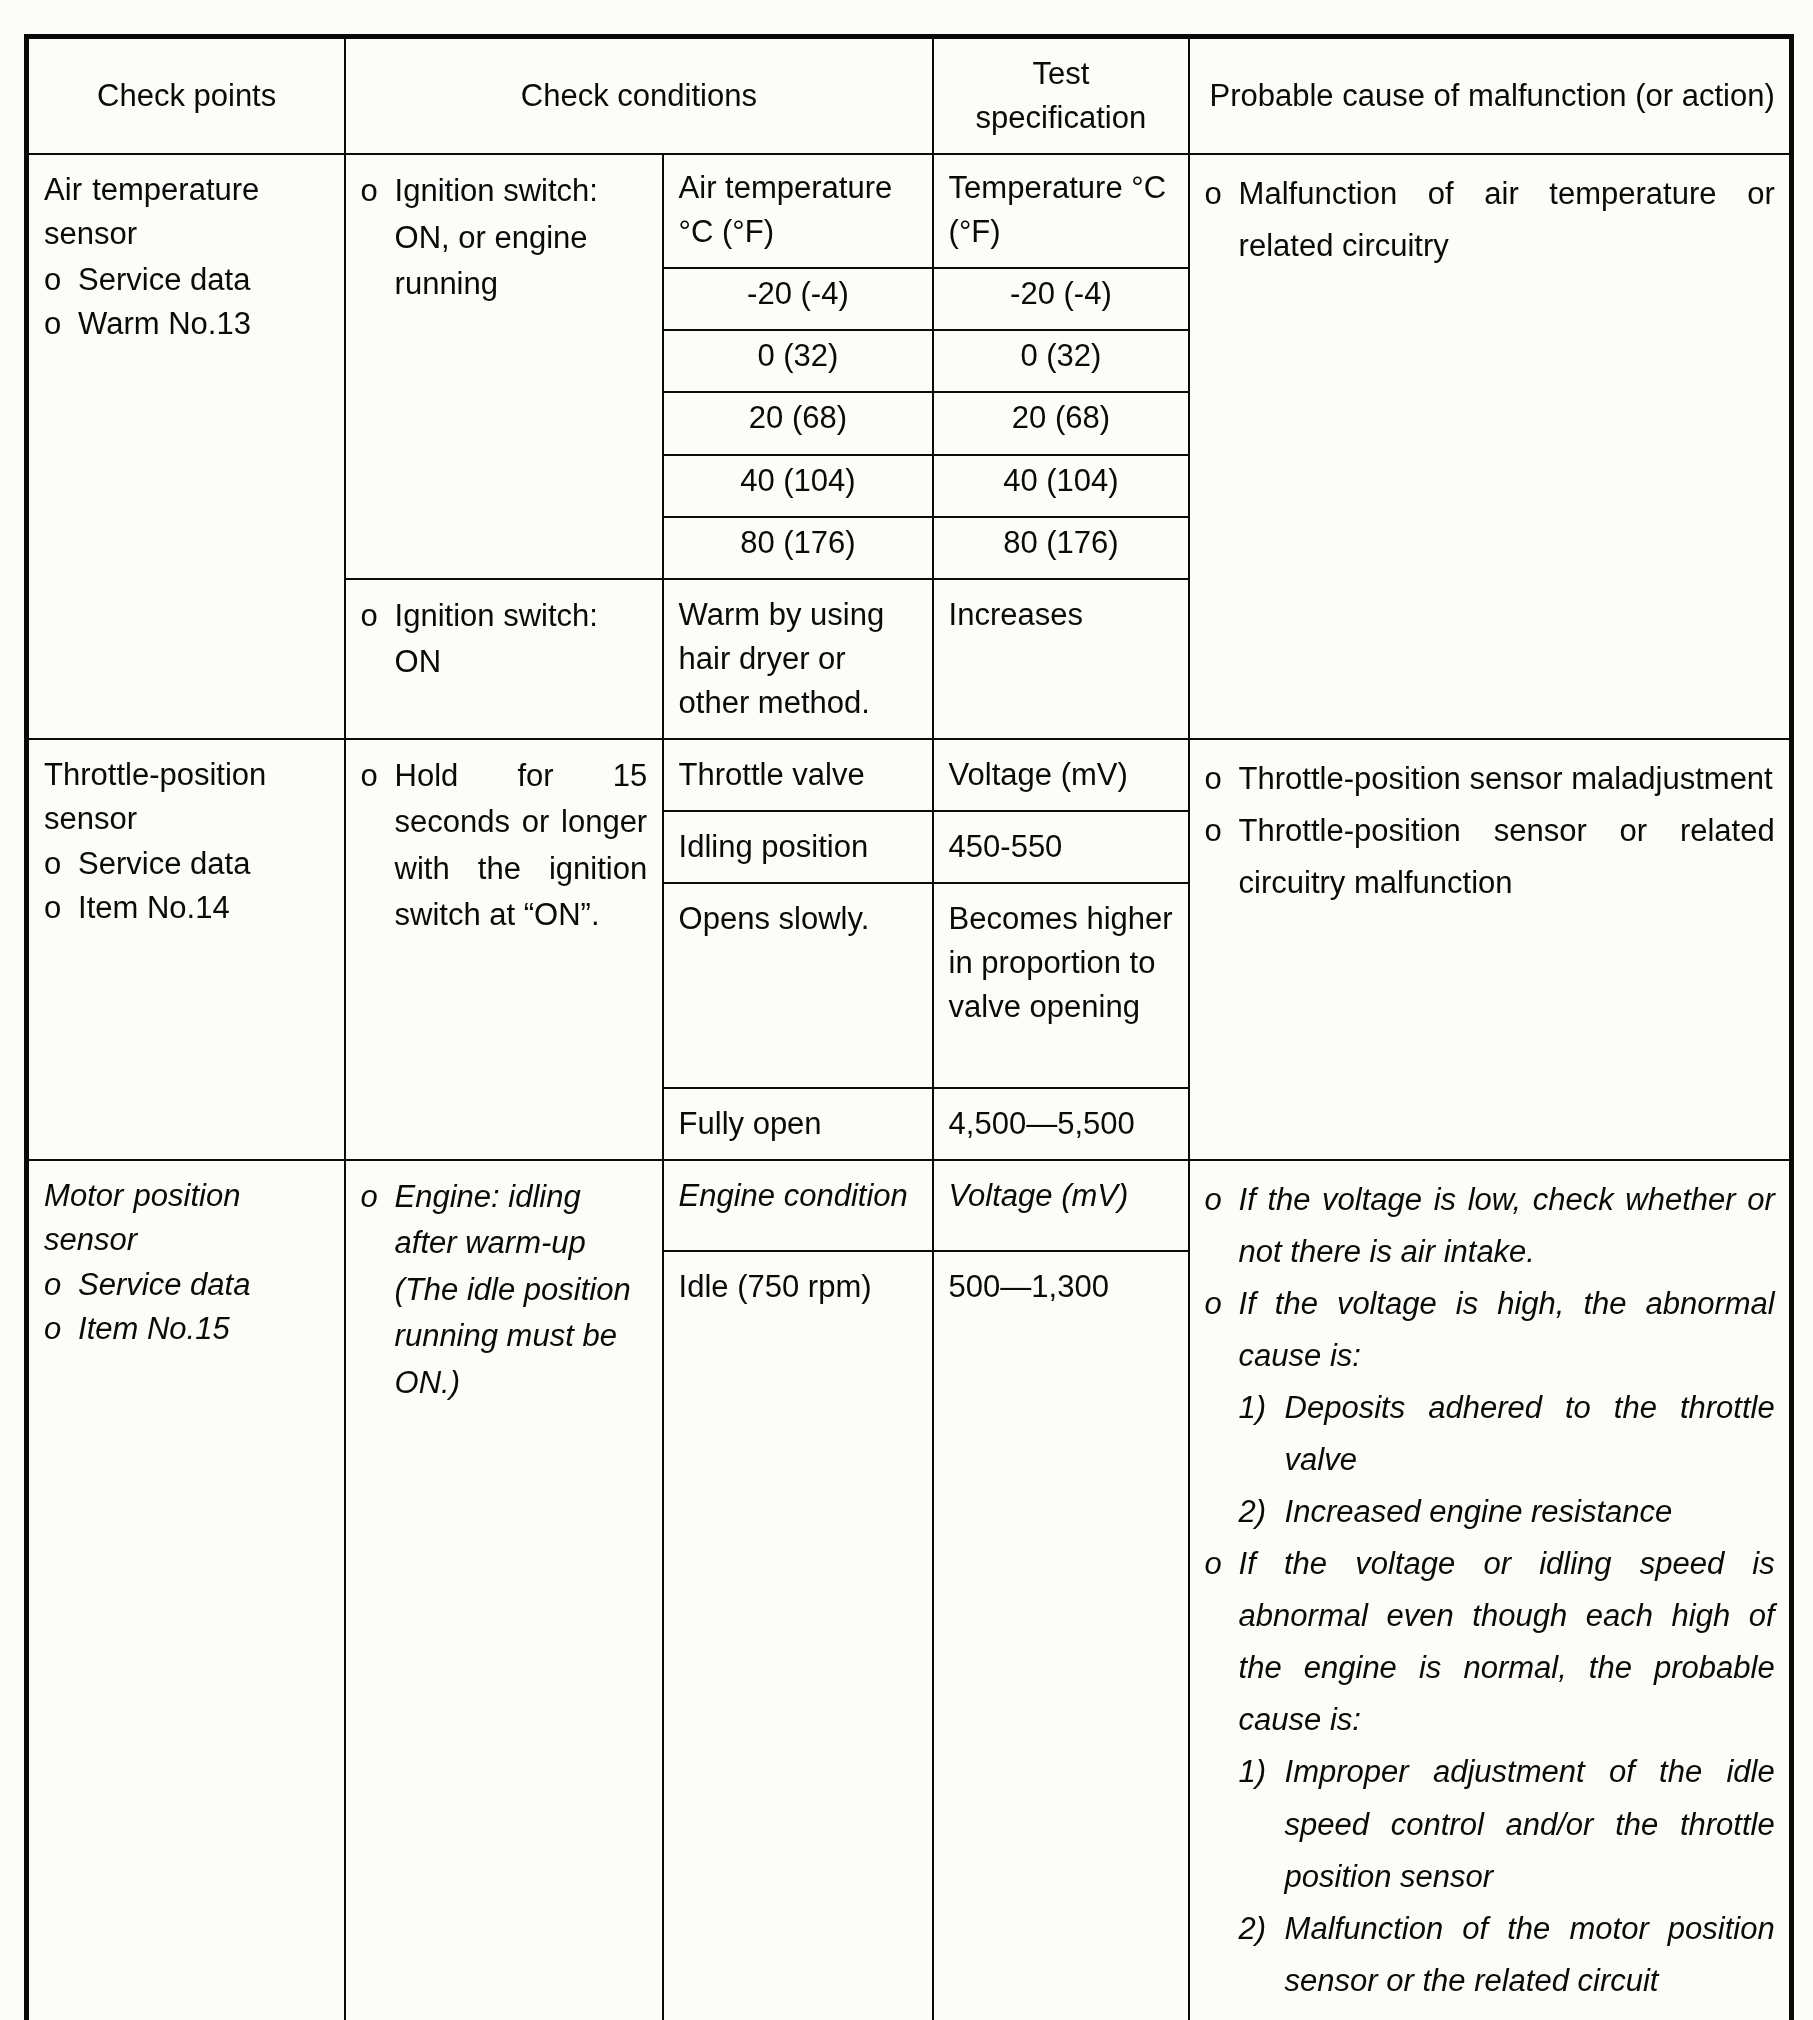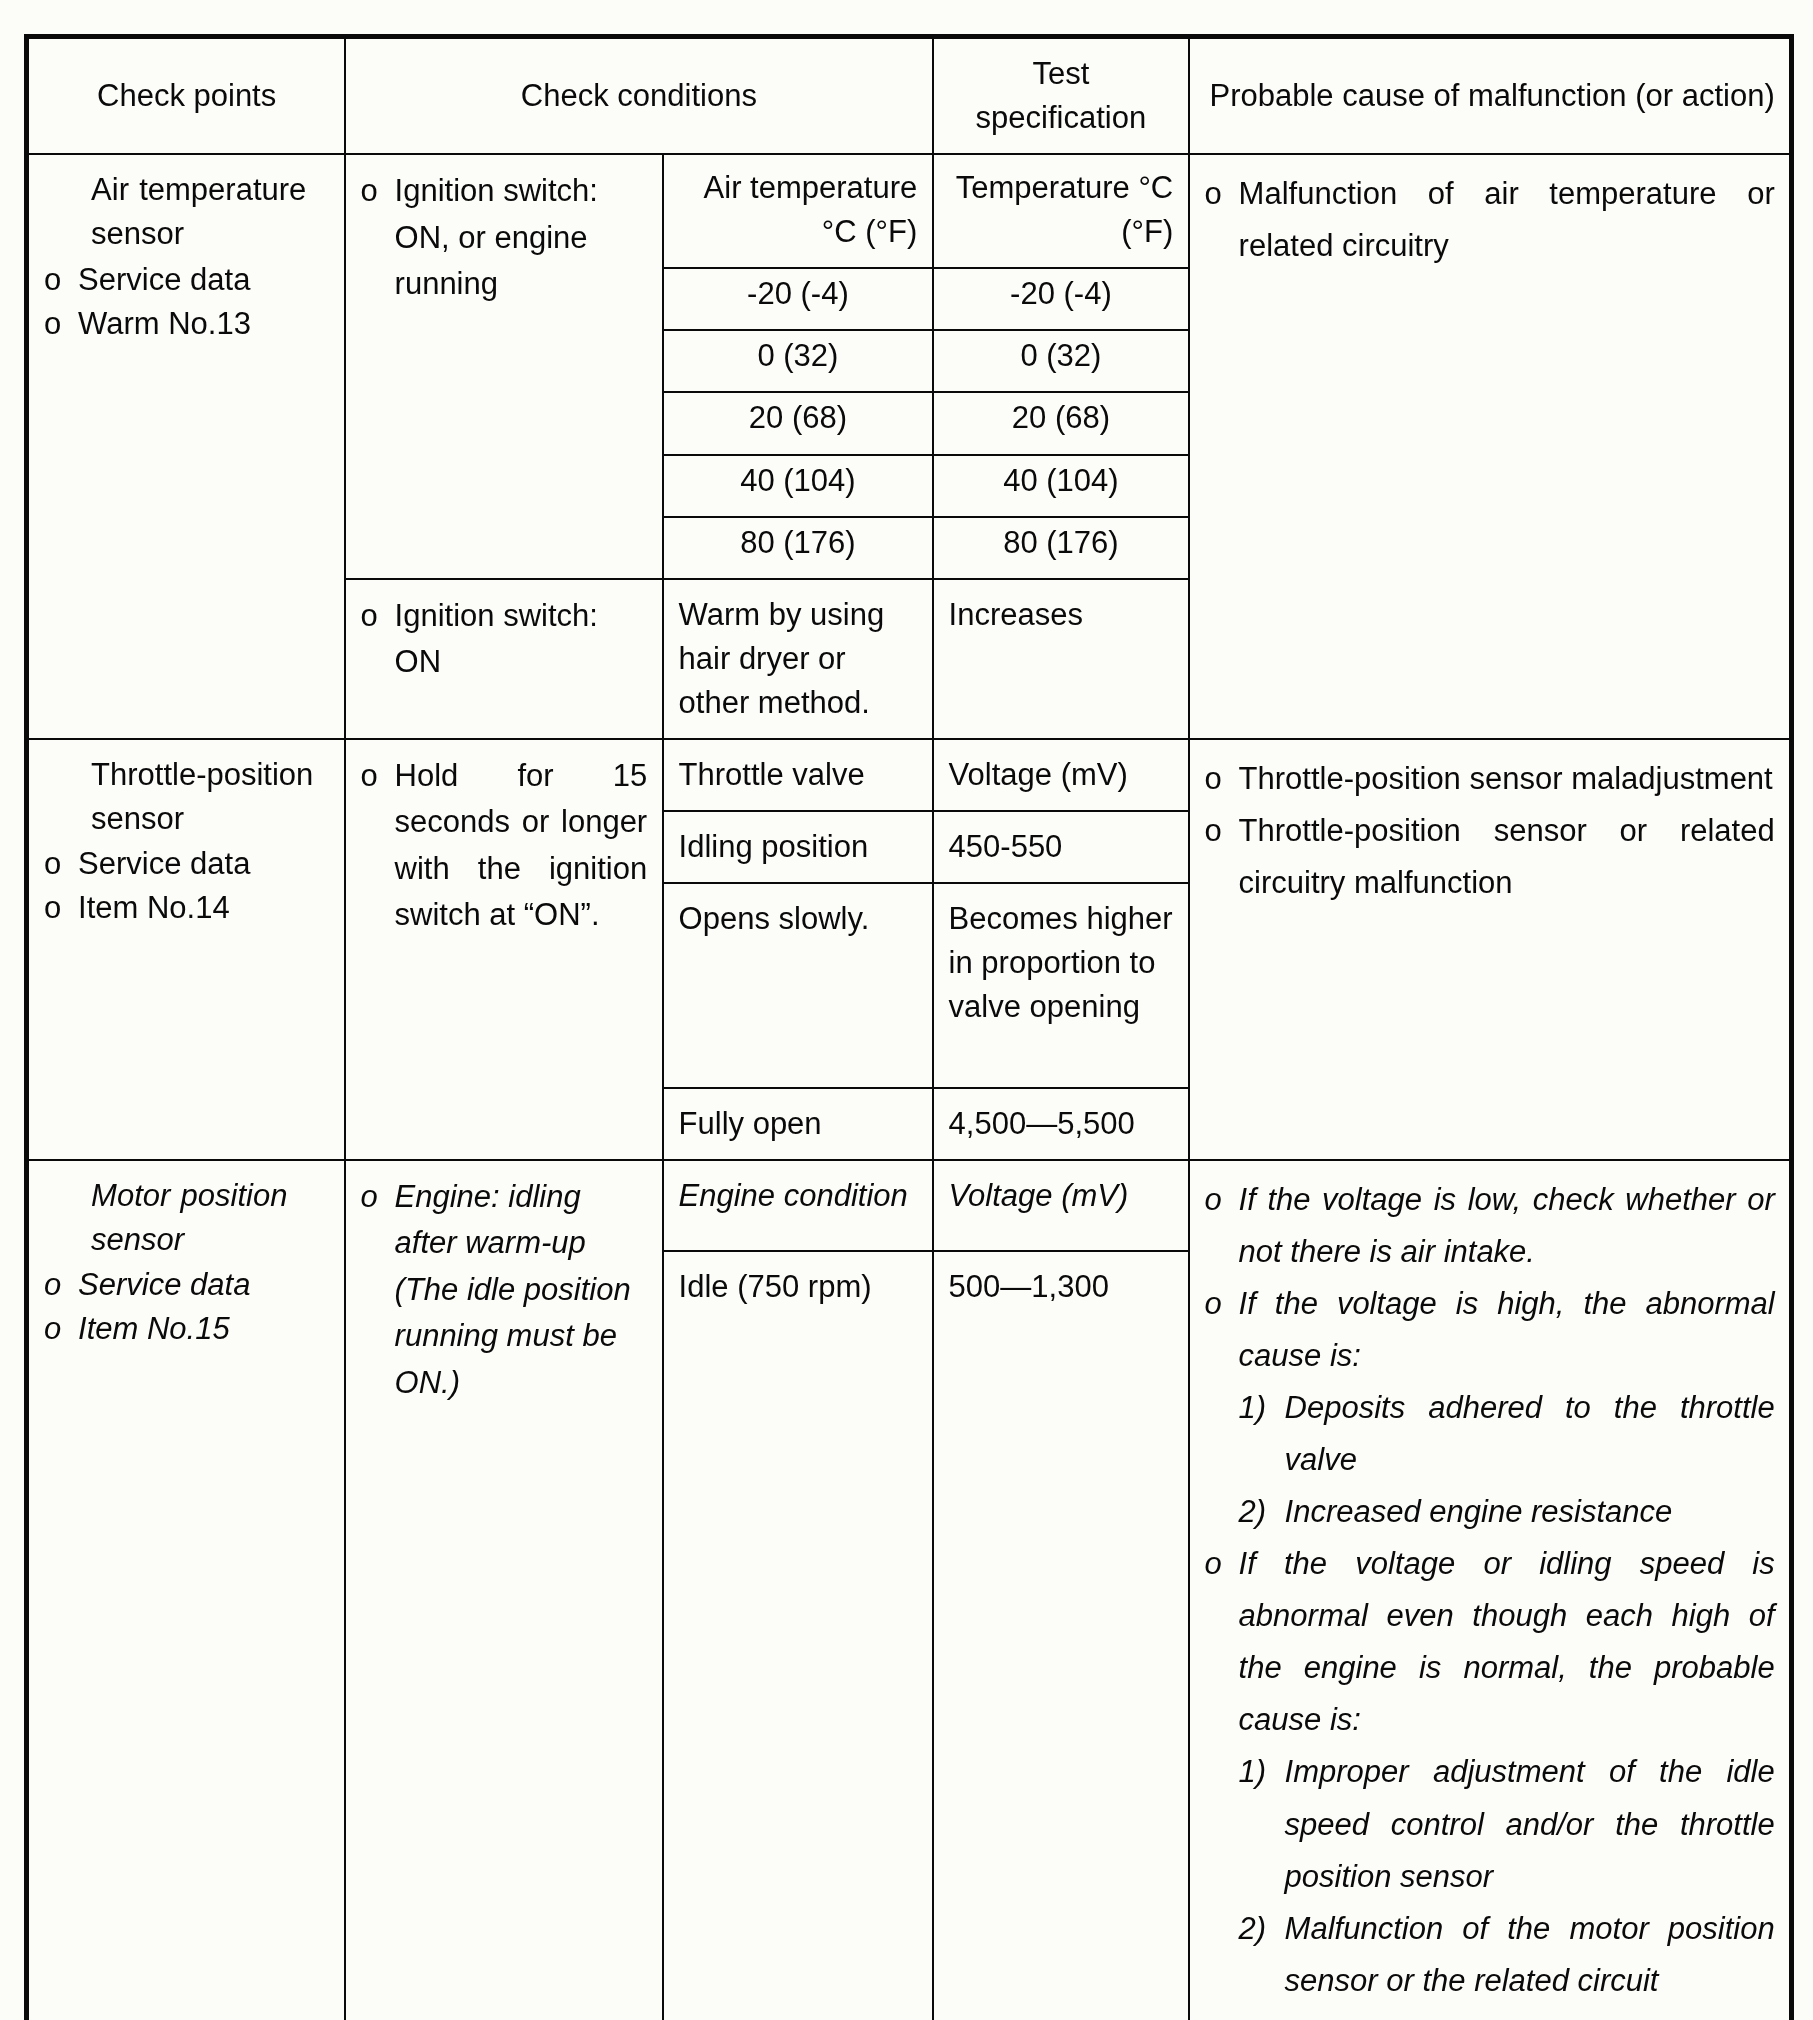--- a/index.html
+++ b/index.html
@@ -29,23 +29,23 @@
     border: 2.4px solid #0a0a0a;
     vertical-align: top;
     padding: 13px 14.7px;
     font-weight: normal;
     line-height: 1.42;
     overflow: hidden;
   }
   th { vertical-align: middle; }
   .th-center { text-align: center; }
   .th-left { text-align: right; }
-  .subhead { text-align: right; padding-top: 11.4px; }
+  .subhead { text-align: left; padding-top: 11.4px; }
   td.val { text-align: center; padding-top: 3px; }
-  .title { word-spacing: 1.6px; margin-left: 47px; }
+  .title { word-spacing: 1.6px; }
   .li { display: flex; align-items: flex-start; }
   .li .marker { flex: 0 0 34px; }
   .li .txt { flex: 1 1 auto; }
   .just { text-align: justify; }
   .num { margin-left: 34px; }
   .num .marker { flex: 0 0 46px; }
   .cause { line-height: 1.68; }
   .cond { line-height: 1.5; }
   .mb { margin-bottom: 1.6px; }
   

